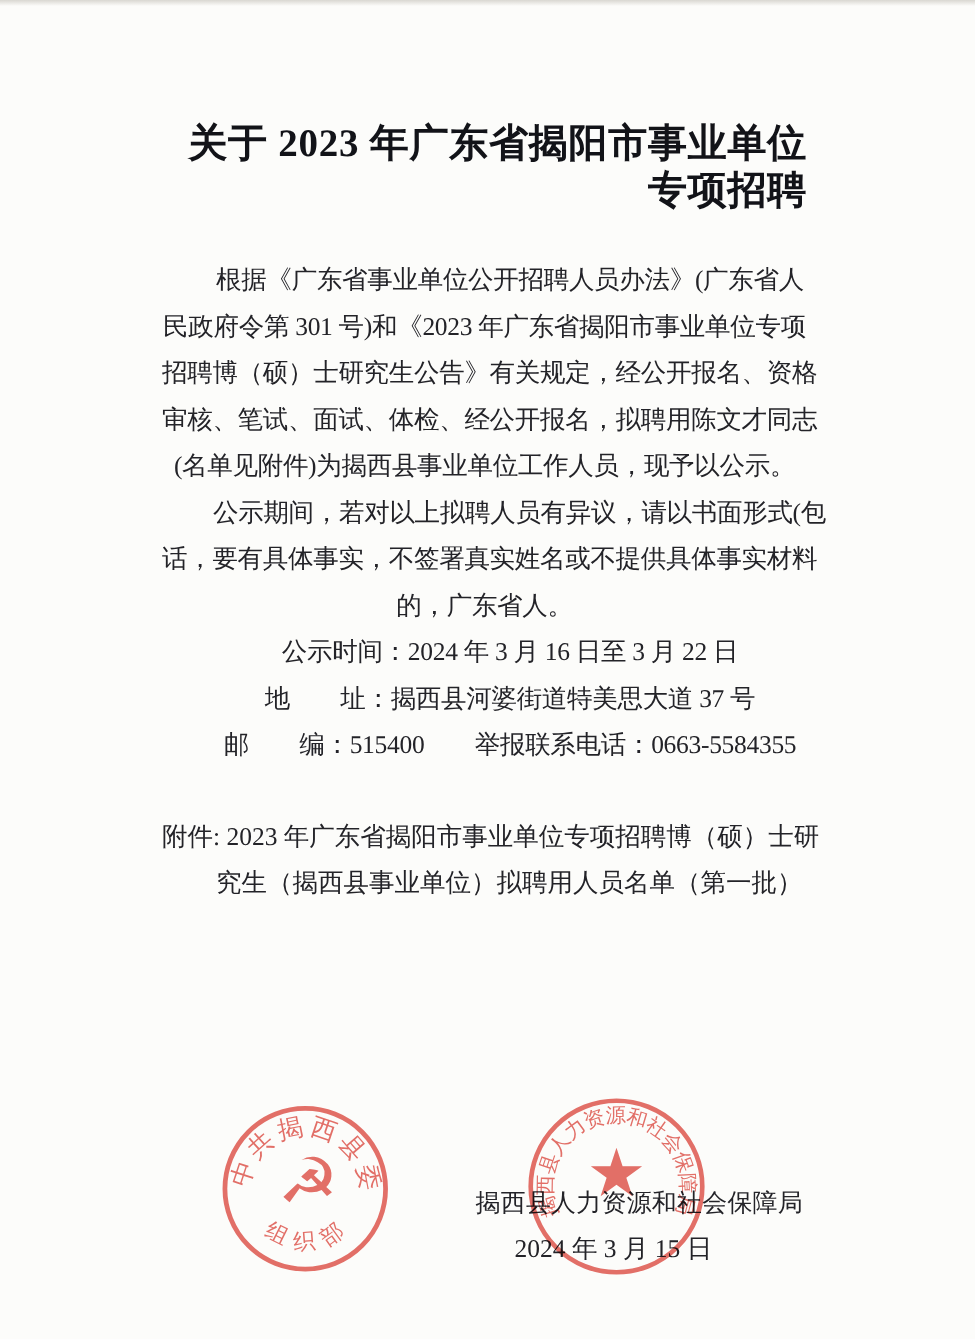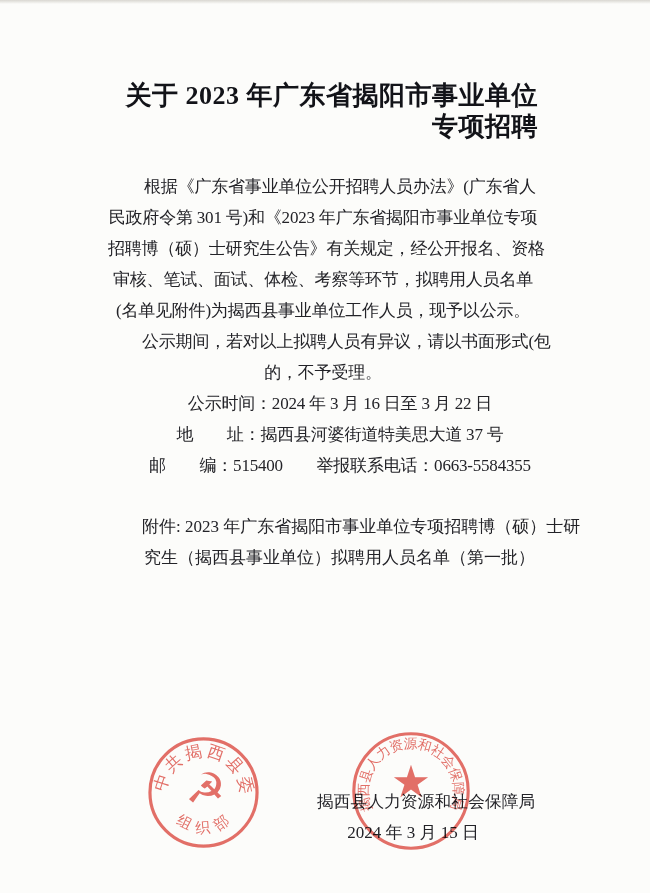--- a/index.html
+++ b/index.html
@@ -20,33 +20,33 @@
     position:absolute; left:108px; top:80px; width:430px;
   }
   .doc-title {
     margin:0; font-size:26px; font-weight:700; line-height:31px;
     text-align:right; color:#121318; letter-spacing:0.5px;
   }
   .doc-body { margin-top:29px; font-size:17px; line-height:31px; letter-spacing:-0.2px; }
   .bline { white-space:nowrap;text-align:center; }
   .indent { text-indent:34px; }
   .attach { margin-top:30px; font-size:17px; line-height:31px; }
-  .attach .a1 { margin-left:34px; white-space:nowrap; }
+  .attach .a1 { white-space:nowrap; }
   .attach .a2 { margin-left:36px; white-space:nowrap; }
   .sig-left {
     position:absolute; left:109px; top:791px;
     font-size:17.4px; letter-spacing:3px; white-space:nowrap;
   }
   .sig-right {
     position:absolute; left:317px; top:791px;
     font-size:16.6px; letter-spacing:0.2px; white-space:nowrap;
   }
   .sig-date {
     position:absolute; left:343px; top:821px; width:140px;
-    text-align:center; font-size:17px; white-space:nowrap;
+    text-align:left; font-size:17px; white-space:nowrap;
   }
   .seal {
     position:absolute; opacity:0.82; mix-blend-mode:multiply;
     font-family:"Liberation Serif","DejaVu Serif",serif;
   }
   .seal-left  { left:144px; top:733px; width:119px; height:119px; }
   .seal-right { left:348px; top:728px; width:126px; height:126px; }
 </style>
 </head>
 <body>
@@ -57,26 +57,27 @@
   <div class="content">
     <h1 class="doc-title">
       <div>关于 2023 年广东省揭阳市事业单位专项招聘</div>
     </h1>
 
     <div class="doc-body">
       <div>
         <div class="bline indent">根据《广东省事业单位公开招聘人员办法》(广东省人</div>
         <div class="bline">民政府令第 301 号)和《2023 年广东省揭阳市事业单位专项</div>
         <div class="bline">招聘博（硕）士研究生公告》有关规定，经公开报名、资格</div>
-        <div class="bline">审核、笔试、面试、体检、考察等环节，拟聘用人员名单</div>
+        <div class="bline">审核、笔试、面试、体检、经公开报名，拟聘用陈文才同志</div>
         <div class="bline">(名单见附件)为揭西县事业单位工作人员，现予以公示。</div>
       </div>
       <div>
         <div class="bline indent">公示期间，若对以上拟聘人员有异议，请以书面形式(包</div>
-        <div class="bline">的，不予受理。</div>
+        <div class="bline">话，要有具体事实，不签署真实姓名或不提供具体事实材料</div>
+        <div class="bline">的，广东省人。</div>
       </div>
       <div>
         <div class="bline indent">公示时间：2024 年 3 月 16 日至 3 月 22 日</div>
         <div class="bline indent">地　　址：揭西县河婆街道特美思大道 37 号</div>
         <div class="bline indent">邮　　编：515400　　举报联系电话：0663-5584355</div>
       </div>
     </div>
 
     <div class="attach">
       <div class="a1">附件: 2023 年广东省揭阳市事业单位专项招聘博（硕）士研</div>

